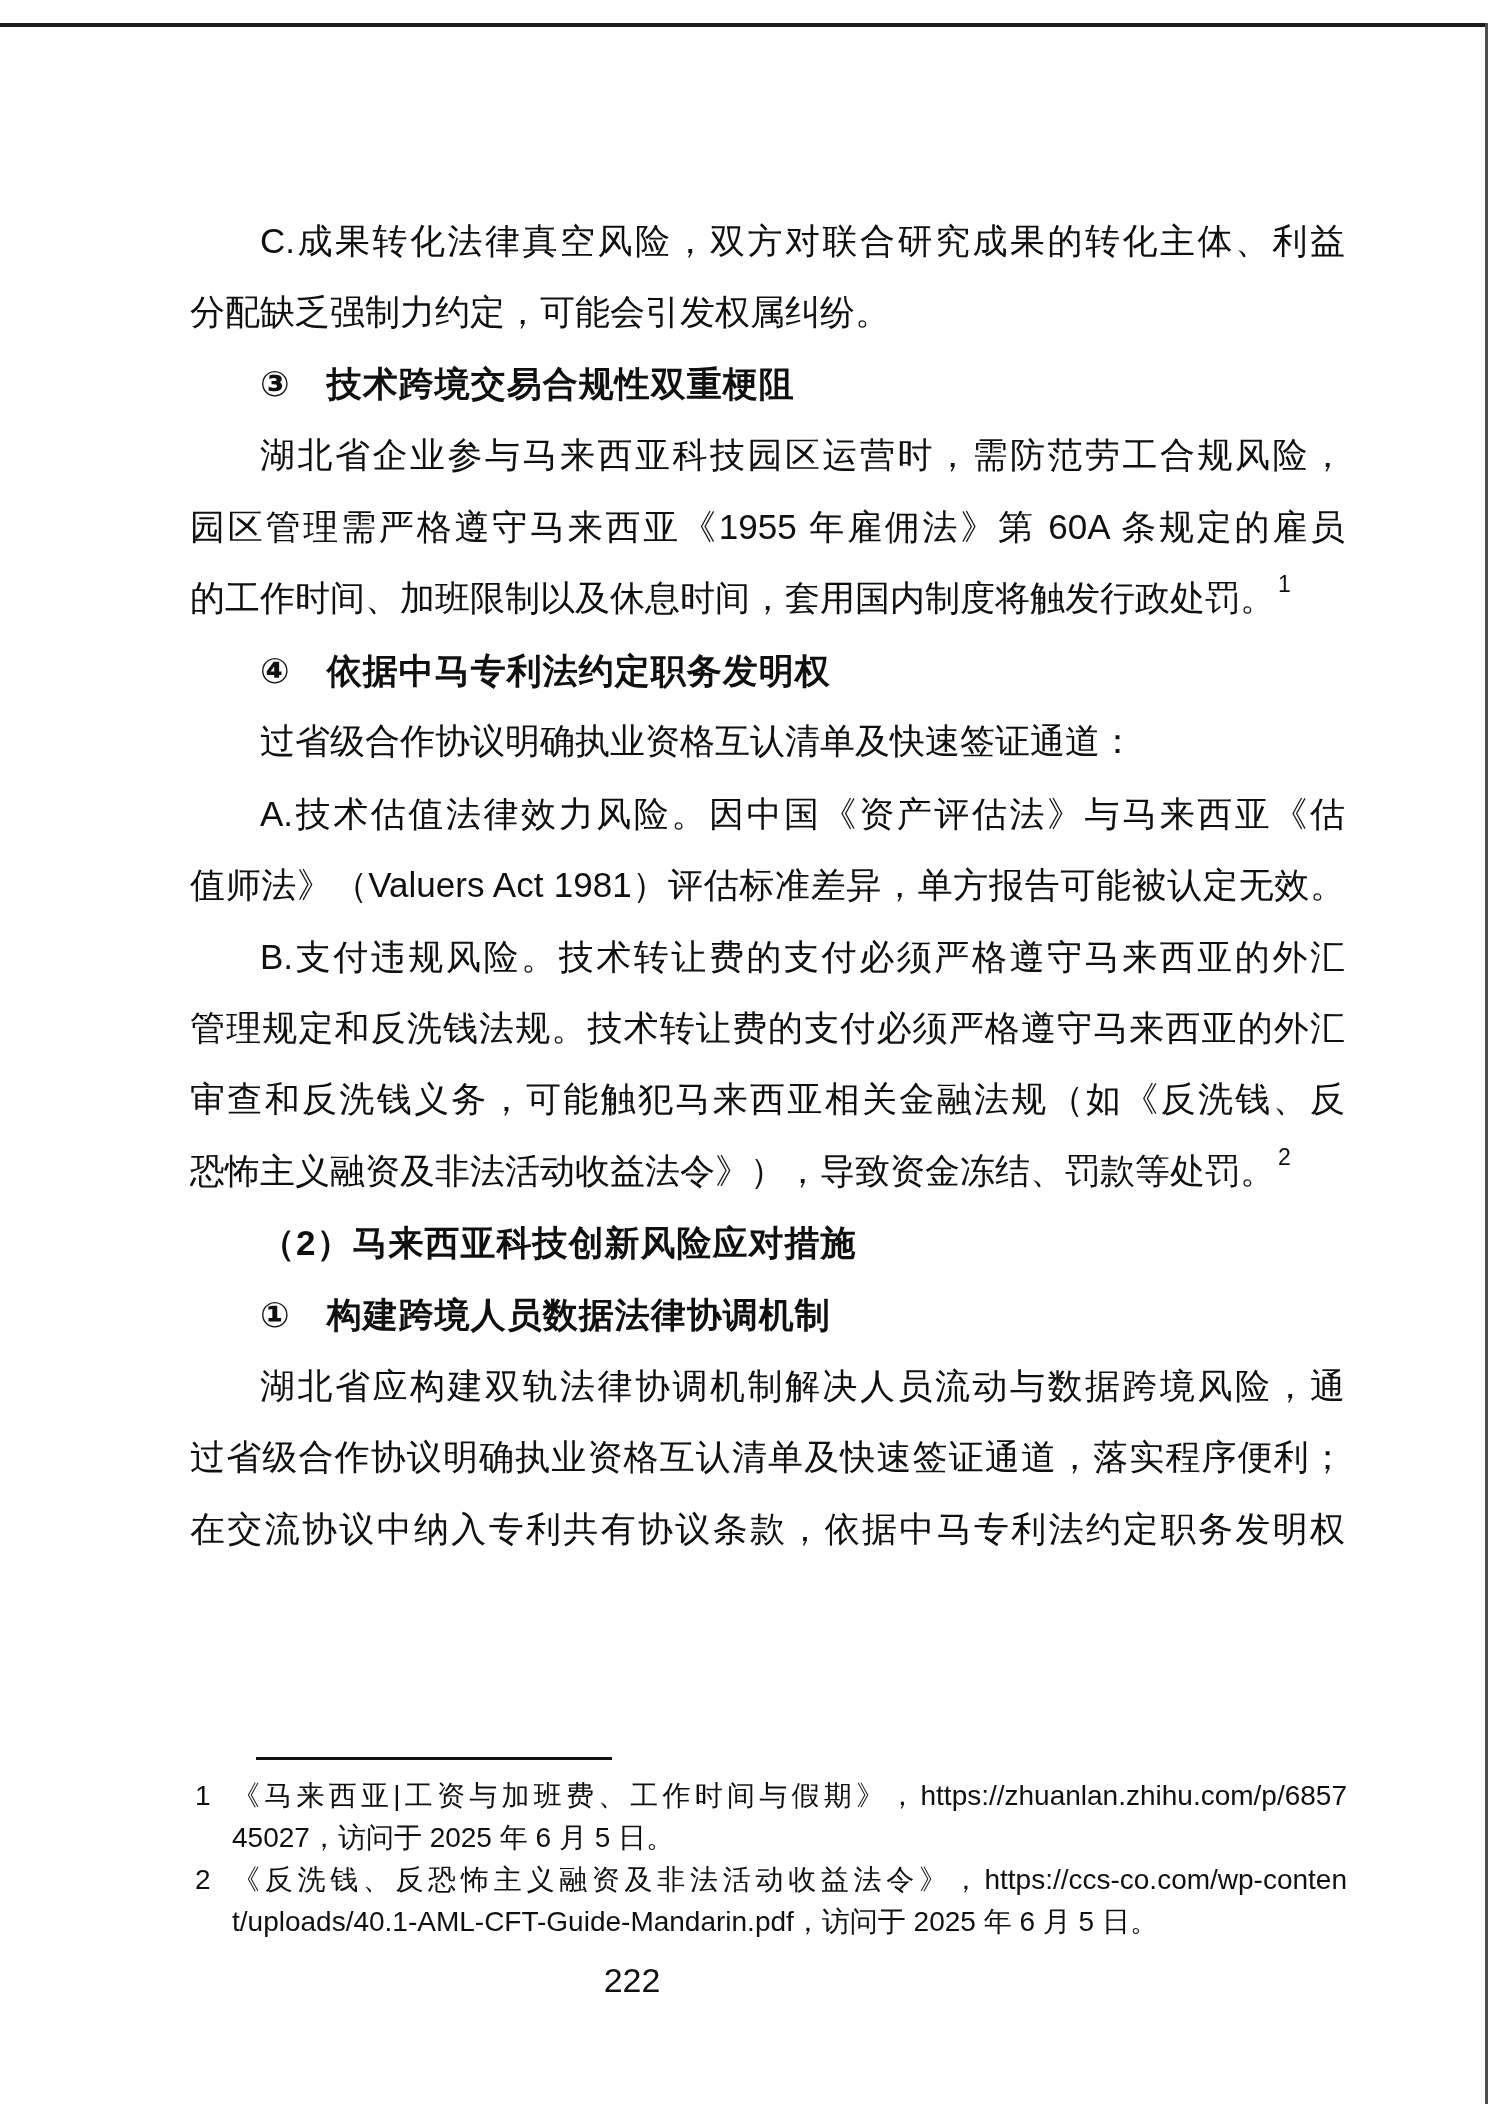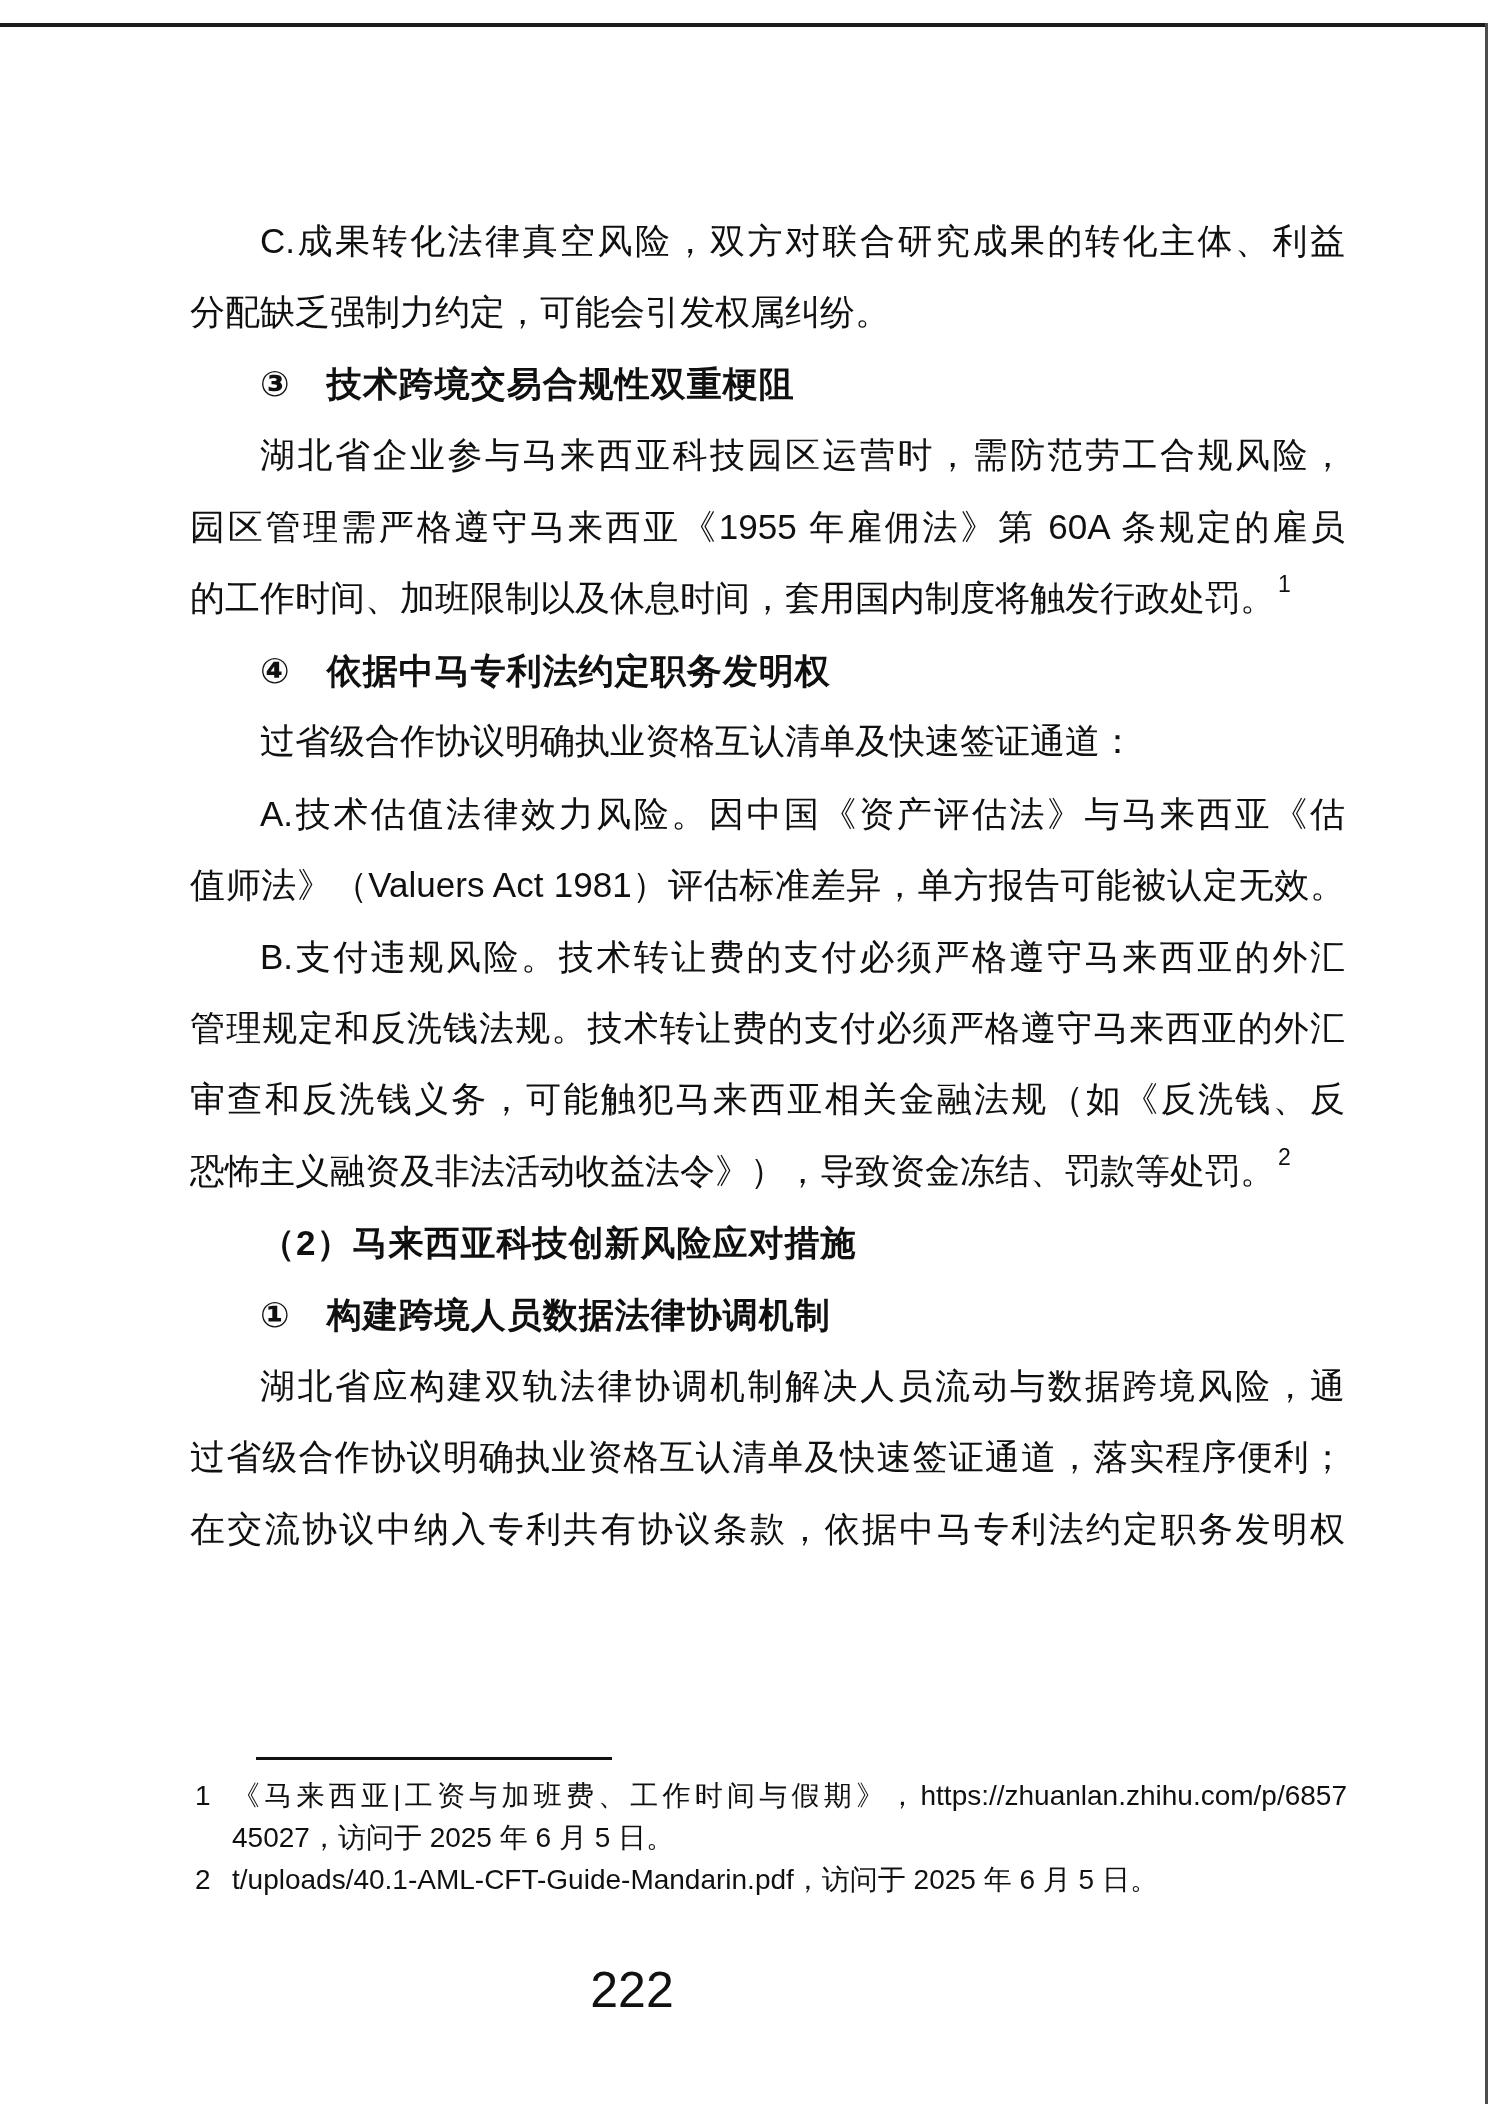--- a/index.html
+++ b/index.html
@@ -36,21 +36,21 @@
   }
   .fn-row { display:flex; }
   .fn-marker { width:37px; line-height:42px; font-family:"Liberation Sans","DejaVu Sans",sans-serif; }
   .fn-text { flex:1; }
   .fn-line { height:42px; line-height:42px; }
   .fn-line.full { text-align:justify; text-align-last:justify; }
 
   .page-number {
     position:absolute; left:0; top:1938px; width:1264px;
     text-align:center; font-family:"Liberation Sans","DejaVu Sans",sans-serif;
-    font-size:50px; color:#111111;
+    font-size:34px; color:#111111;
   }
 </style>
 </head>
 <body>
 
 <div class="page">
   <div class="top-border"></div>
   <div class="right-border"></div>
 
   <main class="doc-body" id="doc-body">
@@ -80,19 +80,20 @@
       <div class="fn-row">
         <div class="fn-marker">1</div>
         <div class="fn-text">
           <div class="fn-line full">《马来西亚<span class="lat">|</span>工资与加班费、工作时间与假期》，<span class="lat">https://zhuanlan.zhihu.com/p/6857</span></div>
           <div class="fn-line"><span class="lat">45027</span>，访问于<span class="lat"> 2025 </span>年<span class="lat"> 6 </span>月<span class="lat"> 5 </span>日。</div>
         </div>
       </div>
       <div class="fn-row">
         <div class="fn-marker">2</div>
         <div class="fn-text">
+          <div class="fn-line full">《反洗钱、反恐怖主义融资及非法活动收益法令》，<span class="lat">https://ccs-co.com/wp-conten</span></div>
           <div class="fn-line"><span class="lat">t/uploads/40.1-AML-CFT-Guide-Mandarin.pdf</span>，访问于<span class="lat"> 2025 </span>年<span class="lat"> 6 </span>月<span class="lat"> 5 </span>日。</div>
         </div>
       </div>
     </div>
 
   <div class="page-number">222</div>
 </div>
 
 </body></html>

